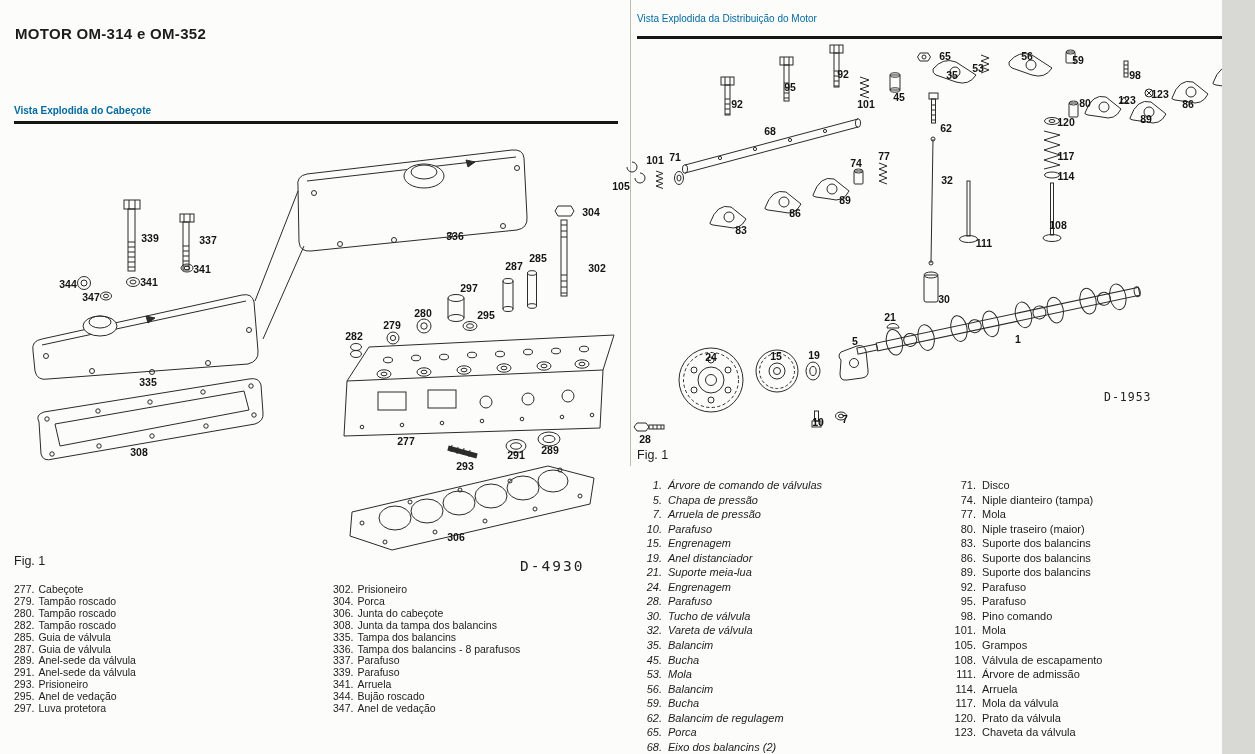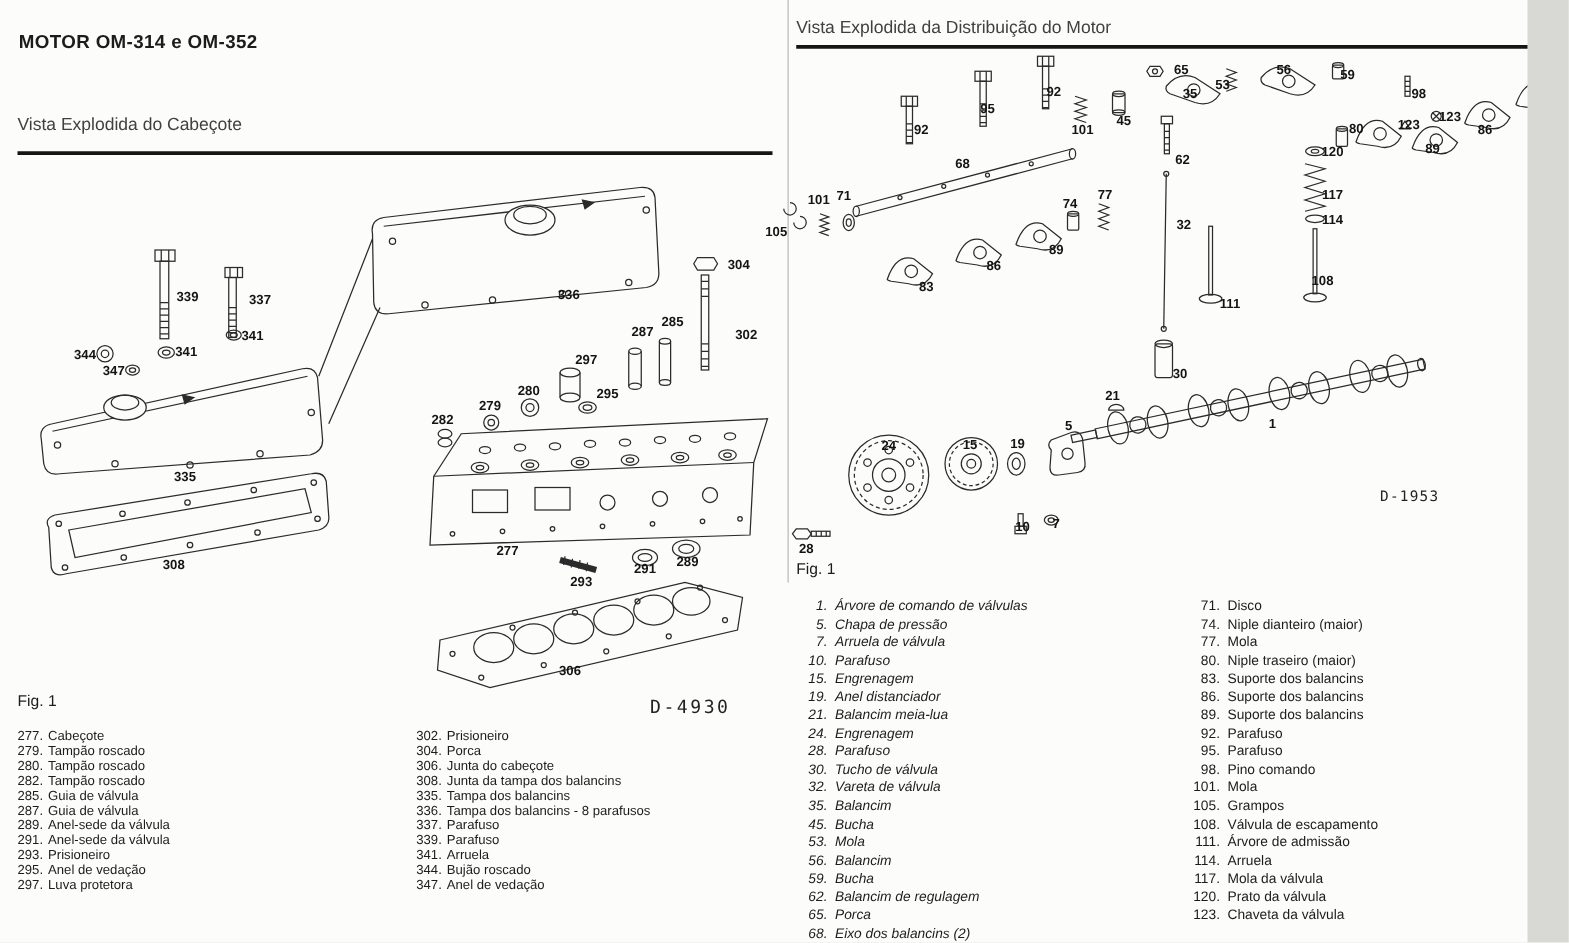--- a/index.html
+++ b/index.html
@@ -1,21 +1,21 @@
 <!DOCTYPE html>
 <html><head>
 <meta charset="utf-8">
 <style>
   * { box-sizing: border-box; }
   body { margin:0; background:#d8d8d4; font-family:"Liberation Sans","DejaVu Sans",sans-serif; }
   .page { position:relative; width:1222px; height:754px; background:#fcfcfa; color:#1c1c1c; overflow:hidden; }
   .abs { position:absolute; }
   .title { left:15px; top:25px; font-size:15px; font-weight:700; letter-spacing:.3px; }
-  .heading { font-size:14px; color:#404040; }
-  .h-left { left:14px; top:91px; }
+  .heading { font-size:10px; color:#0369a1; }
+  .h-left { left:14px; top:105px;font-weight:bold; }
   .h-right { left:637px; top:13px; }
   .rule { background:#151515; height:3px; }
   .rule-left { left:14px; top:121px; width:604px; }
   .rule-right { left:637px; top:36px; width:610px; }
   .divider { left:630px; top:0; width:1px; height:466px; background:#bbbbb4; }
   .fig { font-size:12.5px; }
   .fig-left { left:14px; top:554px; }
   .fig-right { left:637px; top:448px; }
   .code { font-family:"DejaVu Sans Mono","Liberation Mono",monospace; color:#222; }
   .code-left { left:520px; top:558px; font-size:14.5px; letter-spacing:2px; }
@@ -623,29 +623,29 @@
       <div class="prow"><span class="pn">344</span><span class="pname">Bujão roscado</span></div>
 
       <div class="prow"><span class="pn">347</span><span class="pname">Anel de vedação</span></div>
     </div>
   <div class="abs parts-r pr1">
 
       <div class="prow"><span class="pn">1</span><span class="pname">Árvore de comando de válvulas</span></div>
 
       <div class="prow"><span class="pn">5</span><span class="pname">Chapa de pressão</span></div>
 
-      <div class="prow"><span class="pn">7</span><span class="pname">Arruela de válvula</span></div>
+      <div class="prow"><span class="pn">7</span><span class="pname">Arruela de pressão</span></div>
 
       <div class="prow"><span class="pn">10</span><span class="pname">Parafuso</span></div>
 
       <div class="prow"><span class="pn">15</span><span class="pname">Engrenagem</span></div>
 
       <div class="prow"><span class="pn">19</span><span class="pname">Anel distanciador</span></div>
 
-      <div class="prow"><span class="pn">21</span><span class="pname">Balancim meia-lua</span></div>
+      <div class="prow"><span class="pn">21</span><span class="pname">Suporte meia-lua</span></div>
 
       <div class="prow"><span class="pn">24</span><span class="pname">Engrenagem</span></div>
 
       <div class="prow"><span class="pn">28</span><span class="pname">Parafuso</span></div>
 
       <div class="prow"><span class="pn">30</span><span class="pname">Tucho de válvula</span></div>
 
       <div class="prow"><span class="pn">32</span><span class="pname">Vareta de válvula</span></div>
 
       <div class="prow"><span class="pn">35</span><span class="pname">Balancim</span></div>
@@ -661,21 +661,21 @@
       <div class="prow"><span class="pn">62</span><span class="pname">Balancim de regulagem</span></div>
 
       <div class="prow"><span class="pn">65</span><span class="pname">Porca</span></div>
 
       <div class="prow"><span class="pn">68</span><span class="pname">Eixo dos balancins (2)</span></div>
     </div>
   <div class="abs parts-r pr2">
 
       <div class="prow"><span class="pn">71</span><span class="pname">Disco</span></div>
 
-      <div class="prow"><span class="pn">74</span><span class="pname">Niple dianteiro (maior)</span></div>
+      <div class="prow"><span class="pn">74</span><span class="pname">Niple dianteiro (tampa)</span></div>
 
       <div class="prow"><span class="pn">77</span><span class="pname">Mola</span></div>
 
       <div class="prow"><span class="pn">80</span><span class="pname">Niple traseiro (maior)</span></div>
 
       <div class="prow"><span class="pn">83</span><span class="pname">Suporte dos balancins</span></div>
 
       <div class="prow"><span class="pn">86</span><span class="pname">Suporte dos balancins</span></div>
 
       <div class="prow"><span class="pn">89</span><span class="pname">Suporte dos balancins</span></div>

